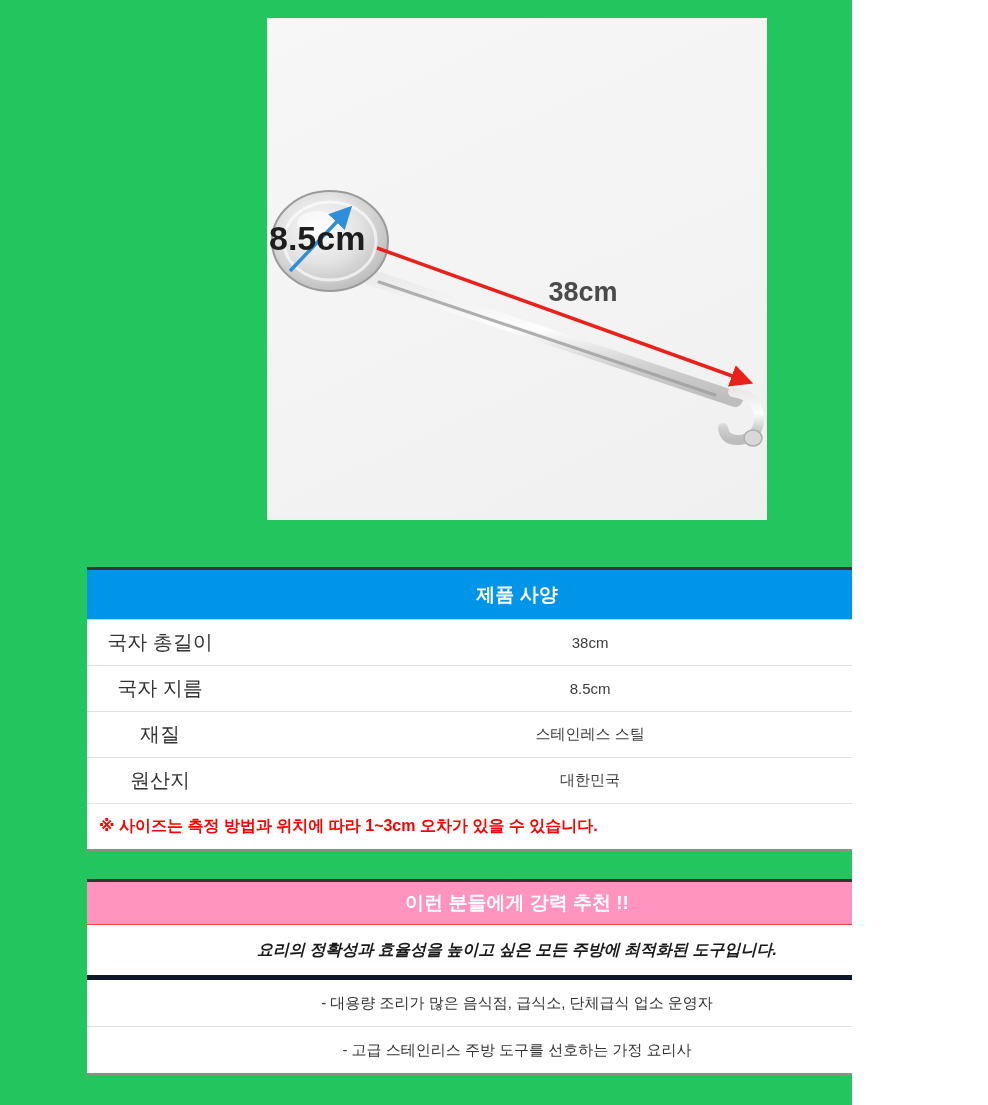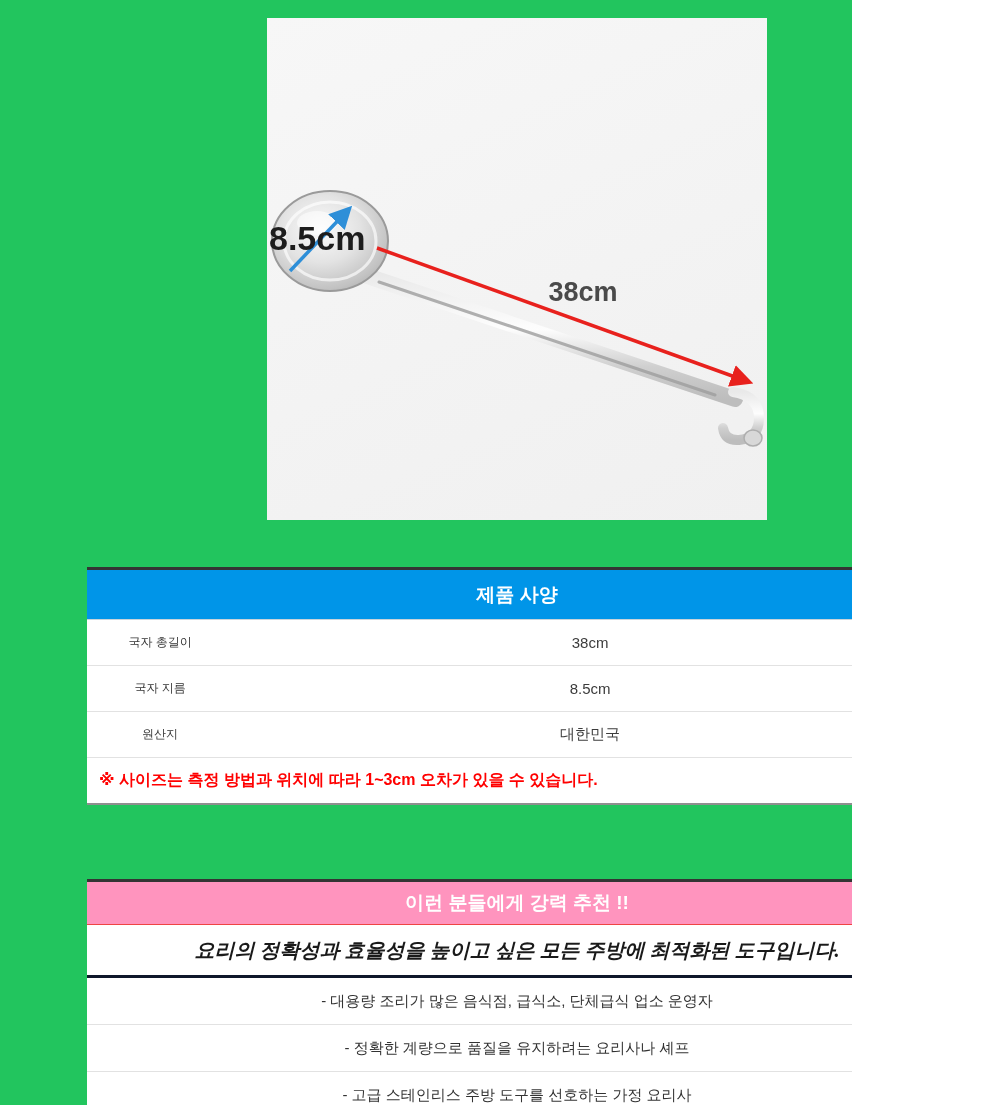--- a/index.html
+++ b/index.html
@@ -32,38 +32,37 @@
   .section-header.blue { background: #0095e8; border-bottom: 1px solid #c9d4da; }
   .section-header.pink { background: #ff94be; height: 42px; border-bottom: 1px solid #ef4444; }
 
   
   .spec-row {
     display: flex; height: 45px; align-items: center;
     border-bottom: 1px solid #e2e2e2;
     font-size: 16px;
   }
   .spec-row .label {
-    width: 17%; text-align: center; color: #333; font-size: 12px;
+    width: 17%; text-align: center; color: #333; font-size: 20px;
   }
   .spec-row .value {
     flex: 1; text-align: center; color: #3c3c3c; font-size: 15px;
   }
   .spec-note {
     display: flex; align-items: center;
     height: 45px; padding-left: 12px;
     color: #ff0000; font-weight: bold; font-size: 16px;
     border-bottom: 2px solid #8f8f8f;
   }
 
   
   .intro-row {
     height: 50px; display: flex; align-items: center; justify-content: center;
-    font-size: 20px; font-weight: bold; font-style: italic; color: #1a1a1a;
-    border-bottom: 3px solid #0f172a;
-    font-family: Liberation Serif, serif;
+    font-size: 16px; font-weight: bold; font-style: italic; color: #1a1a1a;
+    border-bottom: 5px solid #0f172a;
   }
   .reco-row {
     height: 46px; display: flex; align-items: center; justify-content: center;
     font-size: 15px; color: #333;
     border-bottom: 1px solid #e2e2e2;
   }
   .reco-row:last-child { border-bottom: 2px solid #8f8f8f; }
 </style>
 </head>
 <body>
@@ -123,32 +122,35 @@
 
     <div class="spec-row">
       <div class="label">국자 총길이</div>
       <div class="value">38cm</div>
     </div>
     <div class="spec-row">
       <div class="label">국자 지름</div>
       <div class="value">8.5cm</div>
     </div>
     <div class="spec-row">
+      <div class="label">재질</div>
+      <div class="value">스테인레스 스틸</div>
+    </div>
+    <div class="spec-row">
       <div class="label">원산지</div>
       <div class="value">대한민국</div>
     </div>
 
     <div class="spec-note">※ 사이즈는 측정 방법과 위치에 따라 1~3cm 오차가 있을 수 있습니다.</div>
   </div>
 
   <div class="section" style="top:860px;">
     <div class="section-header pink">
       <span>이런 분들에게 강력 추천 !!</span>
     </div>
 
     <div class="intro-row">요리의 정확성과 효율성을 높이고 싶은 모든 주방에 최적화된 도구입니다.</div>
 
     <div class="reco-row">- 대용량 조리가 많은 음식점, 급식소, 단체급식 업소 운영자</div>
-    <div class="reco-row">- 정확한 계량으로 품질을 유지하려는 요리사나 셰프</div>
     <div class="reco-row">- 고급 스테인리스 주방 도구를 선호하는 가정 요리사</div>
   </div>
 
 </div>
 
 </body></html>

